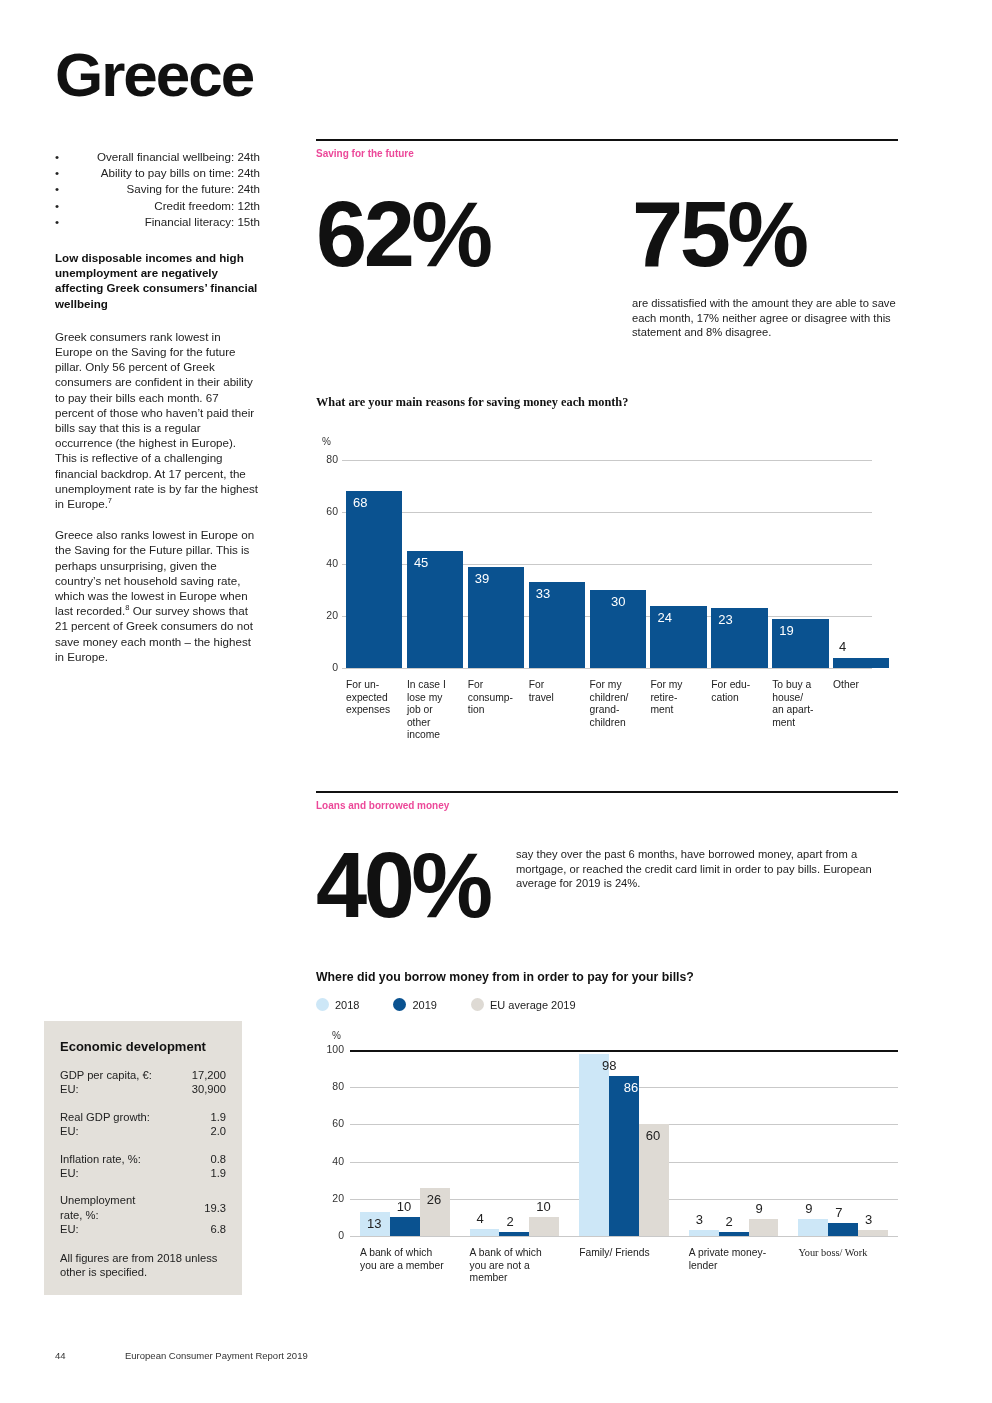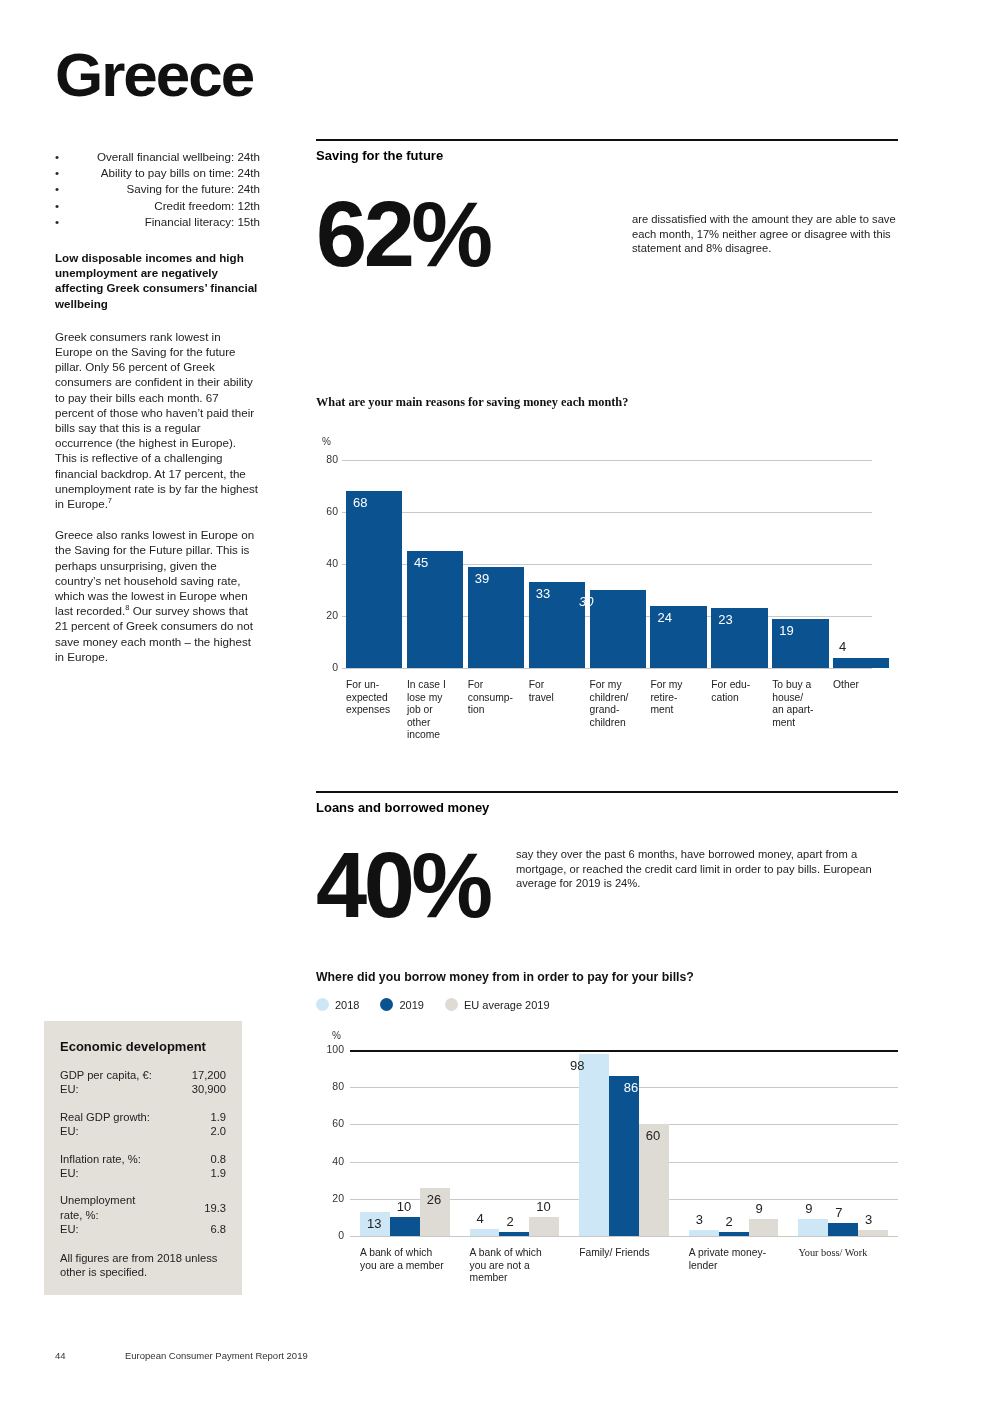--- a/index.html
+++ b/index.html
@@ -39,42 +39,42 @@
   
   .footer{position:absolute;left:55px;top:1350px;font-size:9.5px;color:#333;}
   .footer .pg{position:absolute;left:0;top:0;}
   .footer .ttl{position:absolute;left:70px;top:0;white-space:nowrap;}
 
   
   .right-col{position:absolute;left:316px;top:0;width:582px;}
 
   .section-head{position:relative;padding-top:9px;margin-bottom:0;}
   .section-head .rule{position:absolute;left:0;top:0;width:582px;height:2.2px;background:#111;}
-  .section-head h2{font-size:13px;font-weight:bold;margin:0;color:#000000;}
+  .section-head h2{font-size:10px;font-weight:bold;margin:0;color:#ec4899;}
   .stat{position:absolute;top:0;}
   .stat .num{
     font-size:92px;line-height:84px;font-weight:bold;letter-spacing:-3.5px;color:#111;
     margin:0;
   }
   .stat .desc{font-size:11.2px;line-height:14.6px;color:#222;margin-top:20px;}
 
   .chart-q{font-size:12.3px;font-weight:bold;color:#111;margin:0;}
 
   
   .chart{position:relative;}
   .pct-mark{position:absolute;font-size:10px;color:#333;}
   .ytick{position:absolute;font-size:10.5px;color:#333;text-align:right;width:26px;}
   .gridline{position:absolute;height:1px;background:#c9c9c9;}
   .gridline.axis-top{height:1.6px;background:#111;}
   .bar{position:absolute;bottom:0;}
   .bar-lbl{position:absolute;font-size:13px;color:#ffffff;}
   .bar-lbl.dark{color:#222;}
   .cat-lbl{position:absolute;font-size:10.3px;line-height:12.6px;color:#222;}
 
-  .legend{position:absolute;display:flex;align-items:center;gap:7px;font-size:11px;color:#222;}
+  .legend{position:absolute;display:flex;align-items:center;gap:20px;font-size:11px;color:#222;}
   .legend .item{display:flex;align-items:center;gap:6px;margin-right:14px;}
   .legend .dot{width:13px;height:13px;border-radius:50%;display:inline-block;}
 </style>
 </head>
 <body>
 
 <div class="page">
 
   <div class="left-col">
     <h1 class="country-title">Greece</h1>
@@ -154,20 +154,21 @@
 
     <div class="section-head" style="position:absolute;top:139px;left:0;width:582px;">
       <div class="rule"></div>
       <h2>Saving for the future</h2>
     </div>
 
     <div class="stat" style="left:0px;top:192px;width:262px;">
       <div class="num">62%</div>
     </div>
     <div class="stat" style="left:316px;top:192px;width:266px;">
+      <div class="num">75%</div>
       <div class="desc">are dissatisfied with the amount they are able to save each month, 17% neither agree or disagree with this statement and 8% disagree.</div>
     </div>
 
     <p class="chart-q" style="position:absolute;left:0;top:395px;width:582px;font-family:Liberation Serif, serif;">What are your main reasons for saving money each month?</p>
     <div class="chart" id="chart1" style="position:absolute;left:0;top:430px;width:582px;height:335px;">
         <div class="pct-mark" style="left:6px;top:6px;">%</div>
         <div class="ytick" style="left:-4px;top:231px;">0</div>
         <div class="gridline" style="left:26px;top:238px;width:530px;"></div>
         <div class="ytick" style="left:-4px;top:179px;">20</div>
         <div class="gridline" style="left:26px;top:186px;width:530px;"></div>
@@ -192,21 +193,21 @@
         <div class="bar" style="left:151.77777777777777px;width:56.388888888888886px;height:101.39999999999999px;bottom:auto;top:136.60000000000002px;background:#0a5290;"></div>
         <div class="bar-lbl" style="left:158.77777777777777px;top:140.60000000000002px;">39</div>
         <div class="cat-lbl" style="left:151.77777777777777px;top:249px;width:62.388888888888886px;white-space:pre-line;">For
 consump-
 tion</div>
         <div class="bar" style="left:212.66666666666666px;width:56.388888888888886px;height:85.8px;bottom:auto;top:152.2px;background:#0a5290;"></div>
         <div class="bar-lbl" style="left:219.66666666666666px;top:156.2px;">33</div>
         <div class="cat-lbl" style="left:212.66666666666666px;top:249px;width:62.388888888888886px;white-space:pre-line;">For
 travel</div>
         <div class="bar" style="left:273.55555555555554px;width:56.388888888888886px;height:78px;bottom:auto;top:160px;background:#0a5290;"></div>
-        <div class="bar-lbl" style="left:263px;top:164px;font-style:italic;">30</div>
+        <div class="bar-lbl" style="left:295px;top:164px;">30</div>
         <div class="cat-lbl" style="left:273.55555555555554px;top:249px;width:62.388888888888886px;white-space:pre-line;">For my
 children/
 grand-
 children</div>
         <div class="bar" style="left:334.44444444444446px;width:56.388888888888886px;height:62.4px;bottom:auto;top:175.6px;background:#0a5290;"></div>
         <div class="bar-lbl" style="left:341.44444444444446px;top:179.6px;">24</div>
         <div class="cat-lbl" style="left:334.44444444444446px;top:249px;width:62.388888888888886px;white-space:pre-line;">For my
 retire-
 ment</div>
         <div class="bar" style="left:395.3333333333333px;width:56.388888888888886px;height:59.8px;bottom:auto;top:178.2px;background:#0a5290;"></div>
@@ -274,21 +275,21 @@
         <div class="bar" style="left:153.6px;width:29.866666666666664px;top:230.56px;height:7.44px;background:#cde7f7;"></div>
         <div class="bar-lbl dark" style="left:160.53333333333333px;top:212.56px;width:29.866666666666664px;text-align:left;">4</div>
         <div class="bar" style="left:183.46666666666667px;width:29.866666666666664px;top:234.28px;height:3.72px;background:#0a5290;"></div>
         <div class="bar-lbl dark" style="left:190.4px;top:216.28px;width:29.866666666666664px;text-align:left;">2</div>
         <div class="bar" style="left:213.33333333333331px;width:29.866666666666664px;top:219.4px;height:18.6px;background:#dedad4;"></div>
         <div class="bar-lbl dark" style="left:220.26666666666665px;top:201.4px;width:29.866666666666664px;text-align:left;">10</div>
         <div class="cat-lbl" style="left:153.6px;top:249px;width:103.6px;white-space:pre-line;">A bank of which
 you are not a
 member</div>
         <div class="bar" style="left:263.2px;width:29.866666666666664px;top:55.72px;height:182.28px;background:#cde7f7;"></div>
-        <div class="bar-lbl dark" style="left:254px;top:59.72px;width:29.866666666666664px;text-align:left;">98</div>
+        <div class="bar-lbl dark" style="left:286px;top:59.72px;width:29.866666666666664px;text-align:left;">98</div>
         <div class="bar" style="left:293.06666666666666px;width:29.866666666666664px;top:78.03999999999999px;height:159.96px;background:#0a5290;"></div>
         <div class="bar-lbl" style="left:300px;top:82.03999999999999px;width:29.866666666666664px;text-align:center;">86</div>
         <div class="bar" style="left:322.93333333333334px;width:29.866666666666664px;top:126.4px;height:111.6px;background:#dedad4;"></div>
         <div class="bar-lbl dark" style="left:329.8666666666667px;top:130.4px;width:29.866666666666664px;text-align:left;">60</div>
         <div class="cat-lbl" style="left:263.2px;top:249px;width:103.6px;white-space:pre-line;">Family/ Friends</div>
         <div class="bar" style="left:372.79999999999995px;width:29.866666666666664px;top:232.42px;height:5.58px;background:#cde7f7;"></div>
         <div class="bar-lbl dark" style="left:379.7333333333333px;top:214.42px;width:29.866666666666664px;text-align:left;">3</div>
         <div class="bar" style="left:402.66666666666663px;width:29.866666666666664px;top:234.28px;height:3.72px;background:#0a5290;"></div>
         <div class="bar-lbl dark" style="left:409.59999999999997px;top:216.28px;width:29.866666666666664px;text-align:left;">2</div>
         <div class="bar" style="left:432.5333333333333px;width:29.866666666666664px;top:221.26px;height:16.74px;background:#dedad4;"></div>

